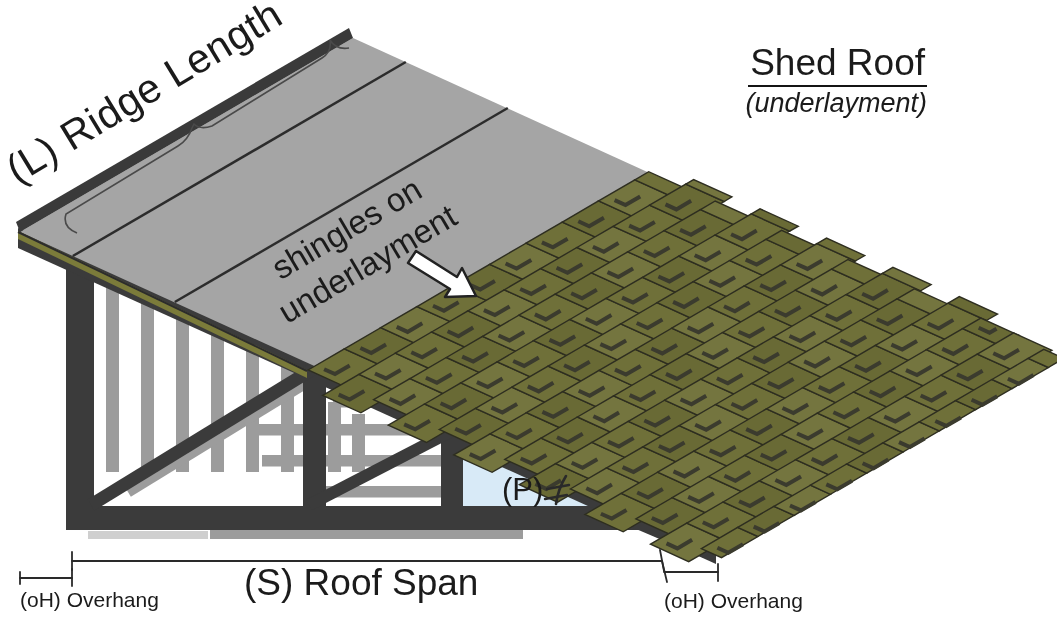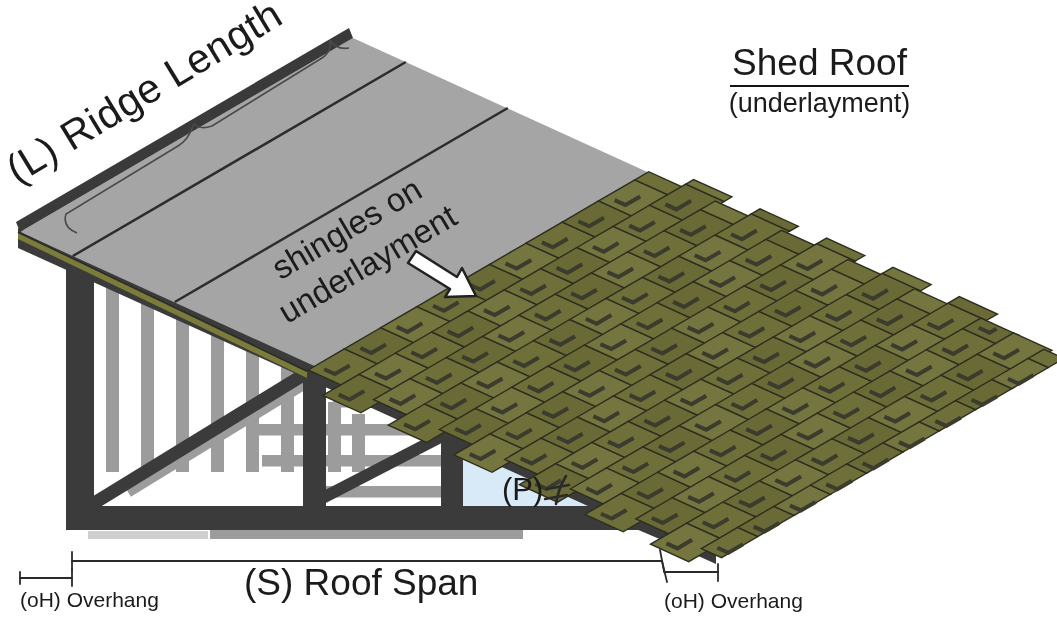--- a/index.html
+++ b/index.html
@@ -4,23 +4,23 @@
 <style>
   html,body{margin:0;padding:0;background:#fff;}
   .stage{
     position:relative;width:1057px;height:640px;overflow:hidden;
     background:#ffffff;font-family:"Liberation Sans", sans-serif;
   }
   .stage svg{position:absolute;left:0;top:0;}
   .lbl{position:absolute;color:#1b1b1b;white-space:nowrap;}
   #ridge-label{left:-2px;top:153px;font-size:41px;transform:rotate(-31.2deg);transform-origin:0 0;letter-spacing:.5px;}
   #shingles-label{left:192px;top:205px;width:330px;font-size:33px;line-height:41px;text-align:center;transform:rotate(-30.5deg);white-space:normal;}
-  #title-block{left:712px;top:42px;width:215px;text-align:center;}
+  #title-block{left:712px;top:42px;width:215px;text-align:right;}
   #title-main{display:inline-block;font-size:37px;border-bottom:2.5px solid #141414;padding:0 2px 1px;}
-  #title-sub{font-size:27px;margin-top:1px;}
+  #title-sub{font-size:27px;margin-top:1px;font-style:italic;}
   #span-label{left:244px;top:562px;font-size:37px;}
   #oh-left-label{left:20px;top:588px;font-size:21px;}
   #oh-right-label{left:664px;top:589px;font-size:21px;}
   #p-label{left:502px;top:472px;font-size:31px;}
 </style>
 </head>
 <body>
 
 <div class="stage">
 

